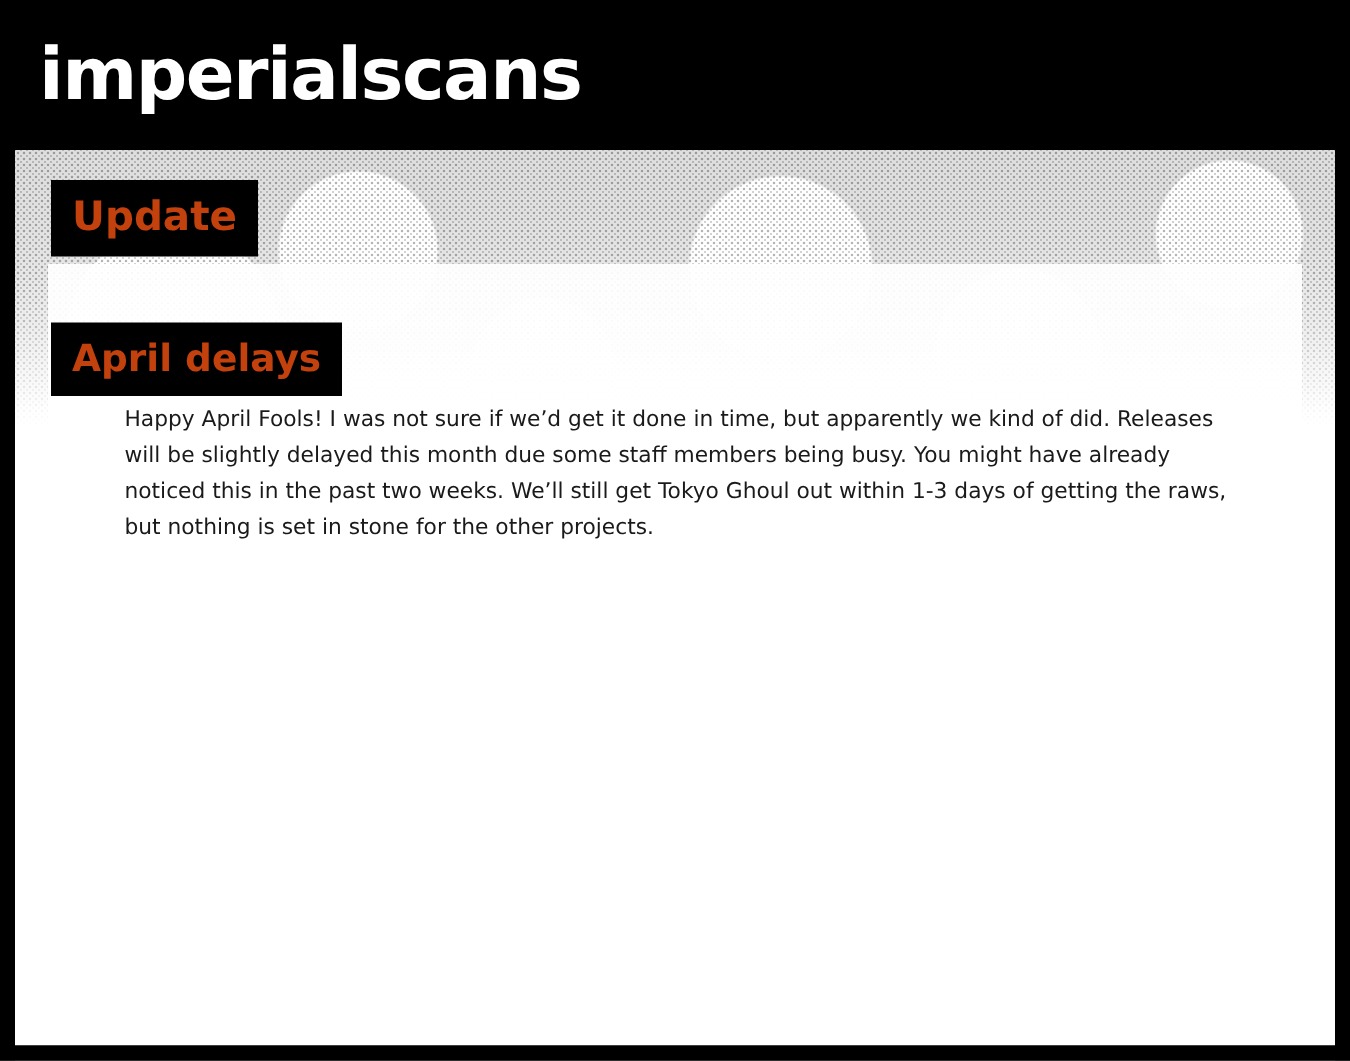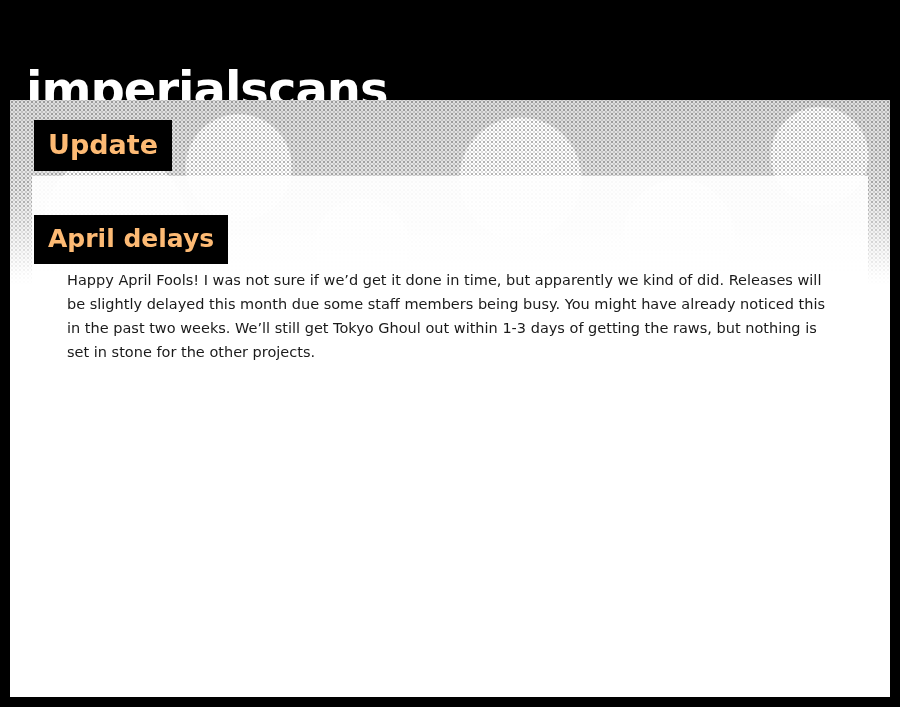--- a/index.html
+++ b/index.html
@@ -16,21 +16,20 @@
   }
 
   
   .site-header {
     height: 100px;
     background: #000000;
     display: flex;
     align-items: center;
     padding-left: 26px;
     box-sizing: border-box;
-    margin-top: 39px;
   }
   .site-title {
     color: #ffffff;
     font-family: "DejaVu Sans", sans-serif;
     font-weight: bold;
     font-size: 48px;
     letter-spacing: -1px;
     line-height: 1;
     margin: 0;
   }
@@ -82,21 +81,21 @@
     top: 76px;
     width: 836px;
     height: 484px;
     background: rgba(255,255,255,0.92);
   }
 
   
   .label-tag {
     display: inline-block;
     background: #000000;
-    color: #fdba74;
+    color: #c2410c;
     font-family: "DejaVu Sans", sans-serif;
     font-weight: bold;
     line-height: 1;
   }
   .section-tag {
     position: absolute;
     left: 24px;
     top: 20px;
     font-size: 27px;
     padding: 11px 14px 13px 14px;
@@ -114,21 +113,21 @@
     position: absolute;
     left: 57px;
     top: 168px;
     width: 760px;
     color: #1a1a1a;
     font-family: "DejaVu Sans", sans-serif;
     font-size: 14.5px;
     line-height: 24px;
   }
   .article p {
-    margin: 0 0 24px 0;
+    margin: 0 0 24px 16px;
   }
   .article p:last-child { margin-bottom: 0; }
 
   
   .footer-strip {
     position: absolute;
     left: 0;
     top: 697px;
     width: 900px;
     height: 10px;

